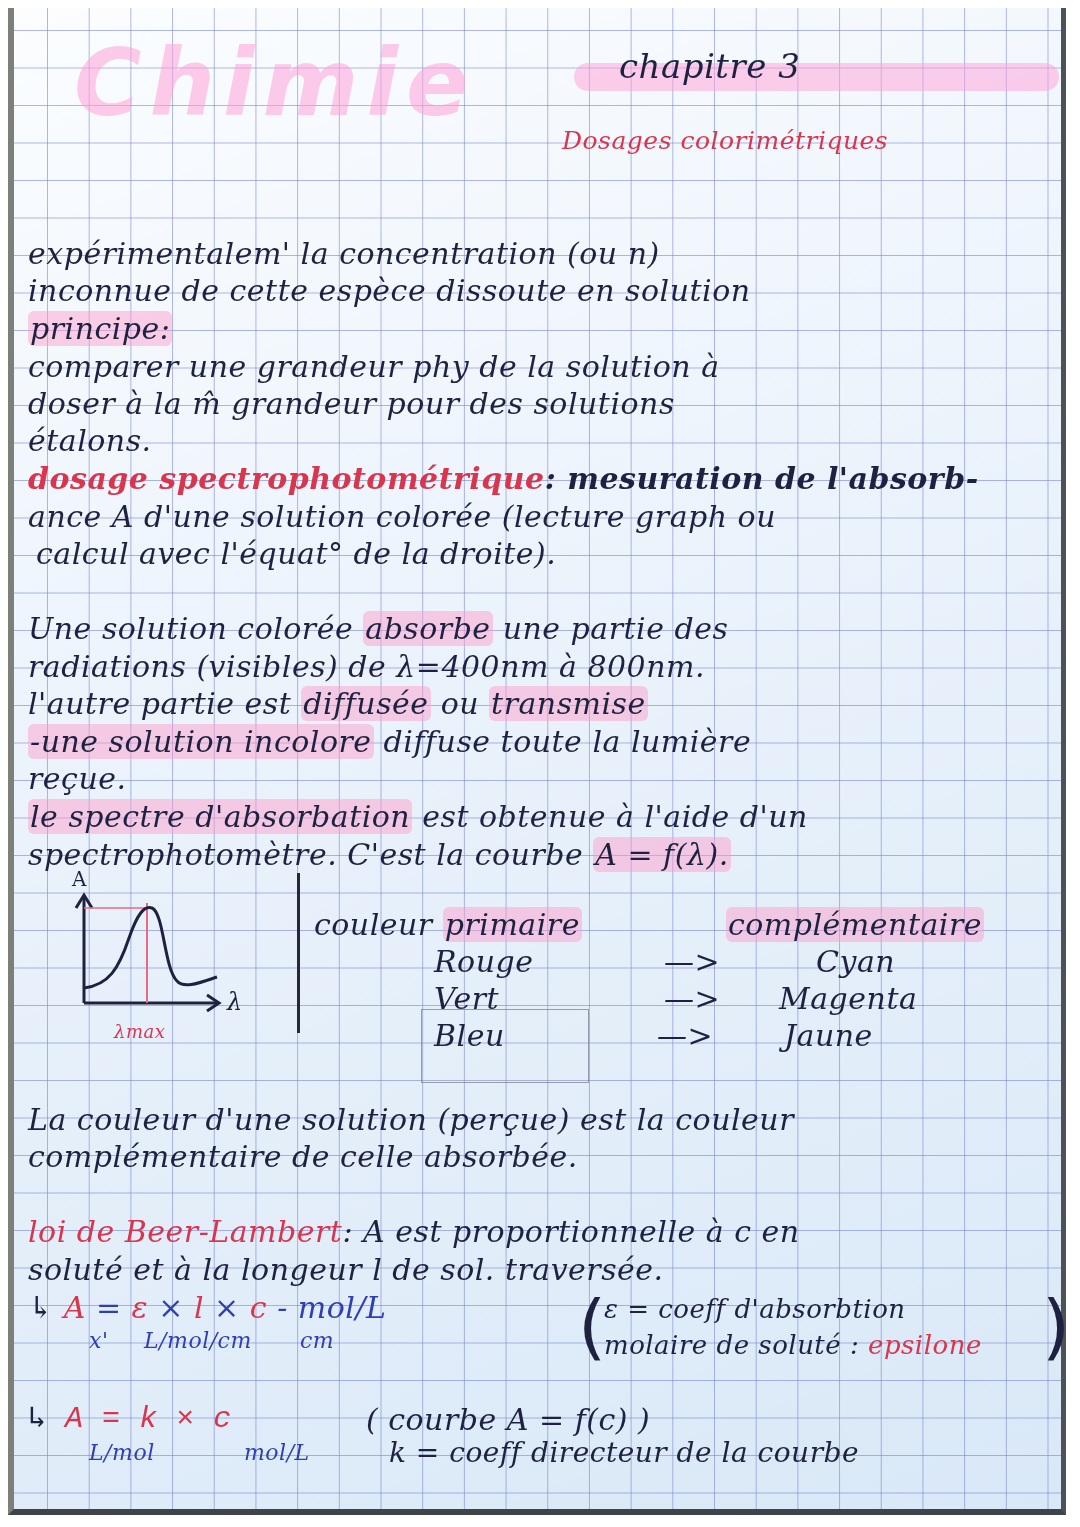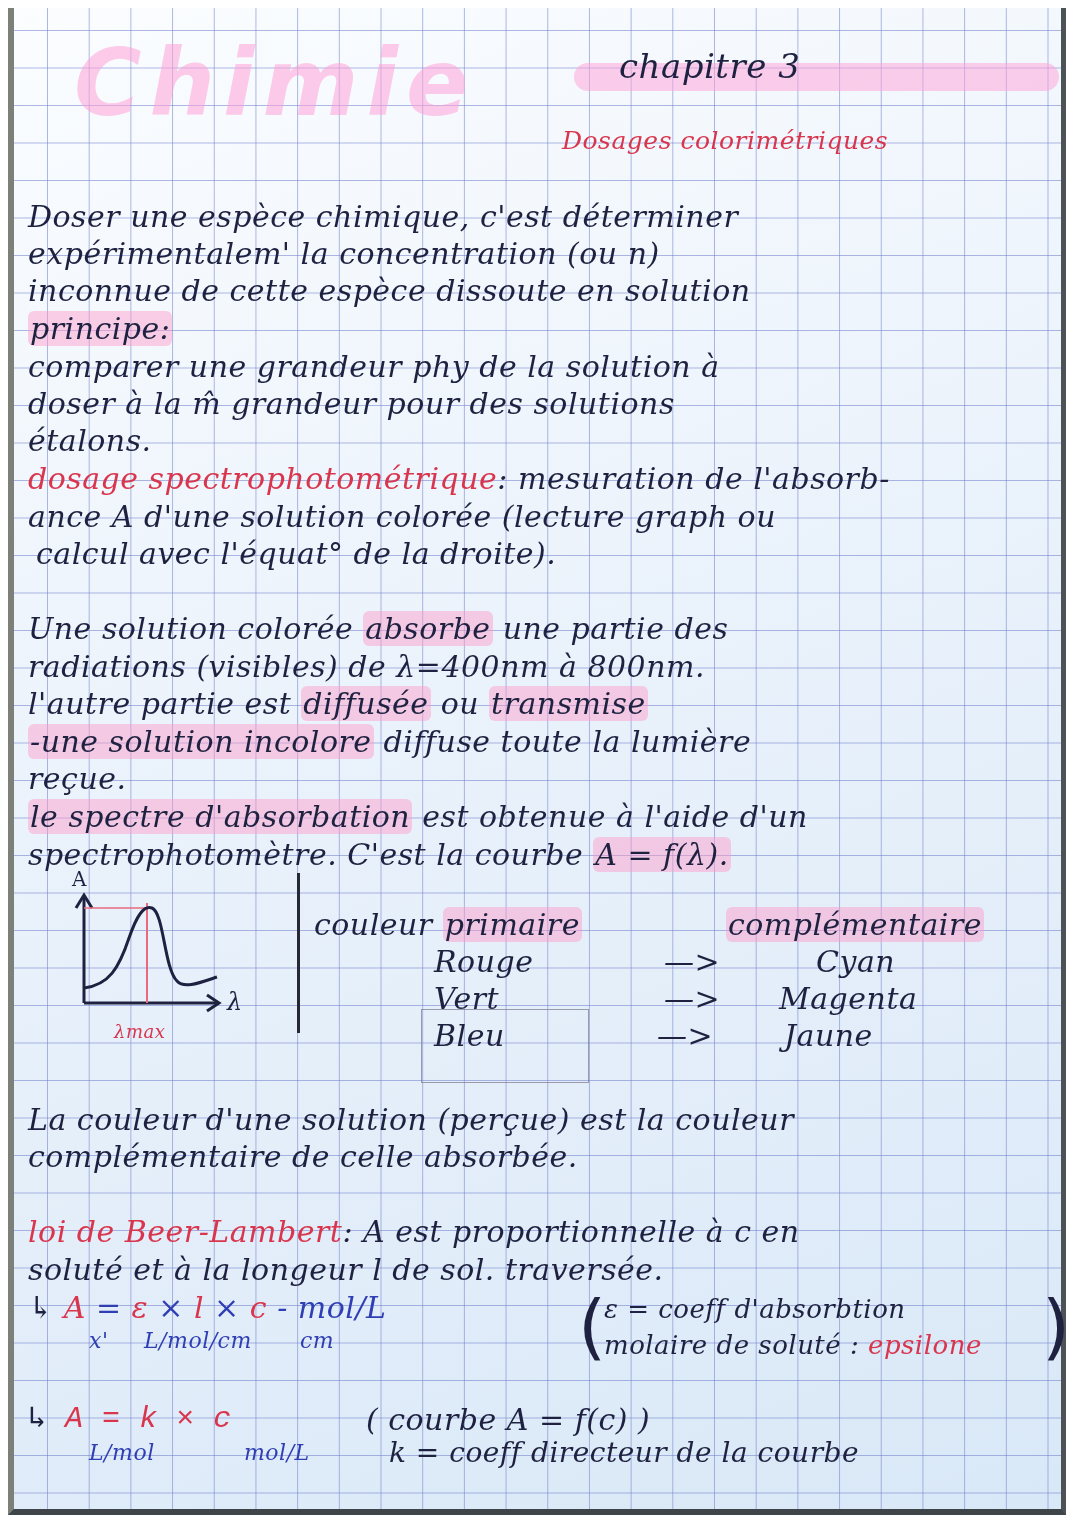--- a/index.html
+++ b/index.html
@@ -49,32 +49,31 @@
 </head>
 <body>
 
 <div class="paper">
 
   <div class="title-chimie">Chimie</div>
   <div class="title-bar"></div>
   <div class="ink chapter">chapitre 3</div>
   <div class="ink subtitle red">Dosages colorimétriques</div>
 
-  <div class="ink line" style="left:14px; top:190px;">Doser une espèce chimique, c'est déterminer</div>
   <div class="ink line" style="left:14px; top:227px;font-style:italic;">expérimentalem' la concentration (ou n)</div>
   <div class="ink line" style="left:14px; top:264px;">inconnue de cette espèce dissoute en solution</div>
 
   <div class="ink line" style="left:14px; top:302px;">
     <span class="hl">principe:</span>
   </div>
   <div class="ink line" style="left:14px; top:340px;">comparer une grandeur phy de la solution à</div>
   <div class="ink line" style="left:14px; top:377px;">doser à la m̂ grandeur pour des solutions</div>
   <div class="ink line" style="left:14px; top:414px;">étalons.</div>
 
-  <div class="ink line" style="left:14px; top:452px;">
+  <div class="ink line" style="left:14px; top:452px;font-weight:bold;">
     <span class="red">dosage spectrophotométrique</span><span>: mesuration de l'absorb-</span>
   </div>
   <div class="ink line" style="left:14px; top:490px;">ance A d'une solution colorée (lecture graph ou</div>
   <div class="ink line" style="left:14px; top:602px;">
     <span>Une solution colorée</span>
     <span class="hl">absorbe</span>
     <span>une partie des</span>
   </div>
 
   <div class="ink line" style="left:22px; top:527px;">calcul avec l'équat° de la droite).</div>

